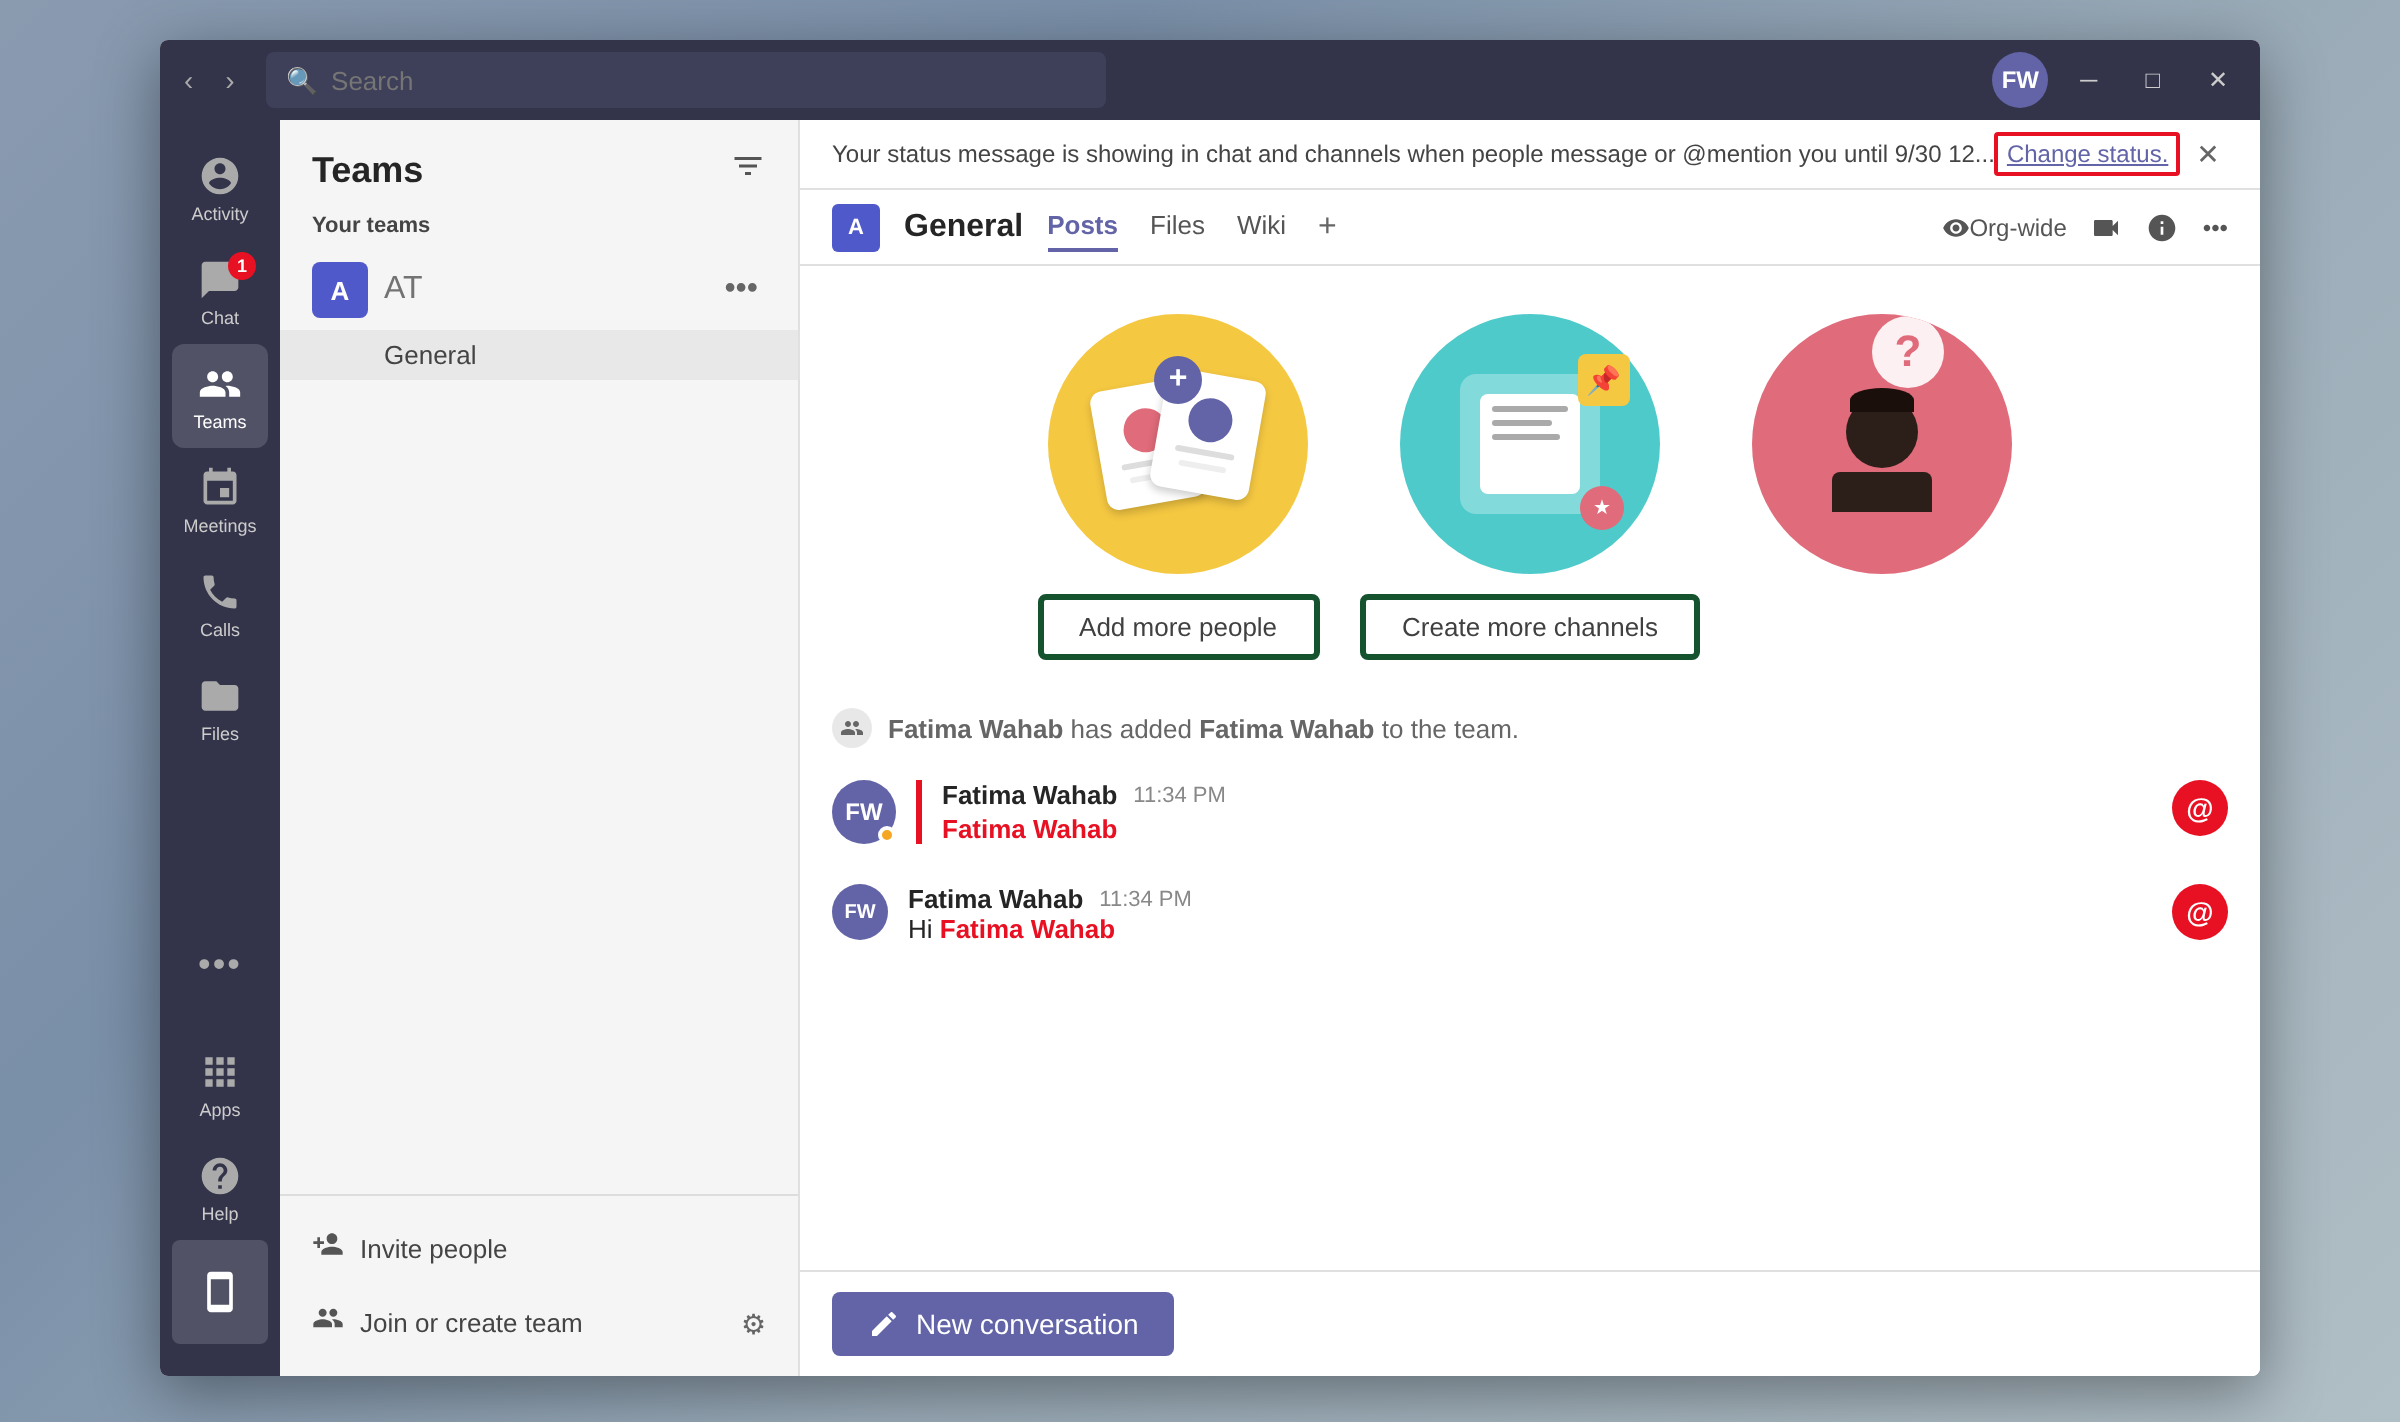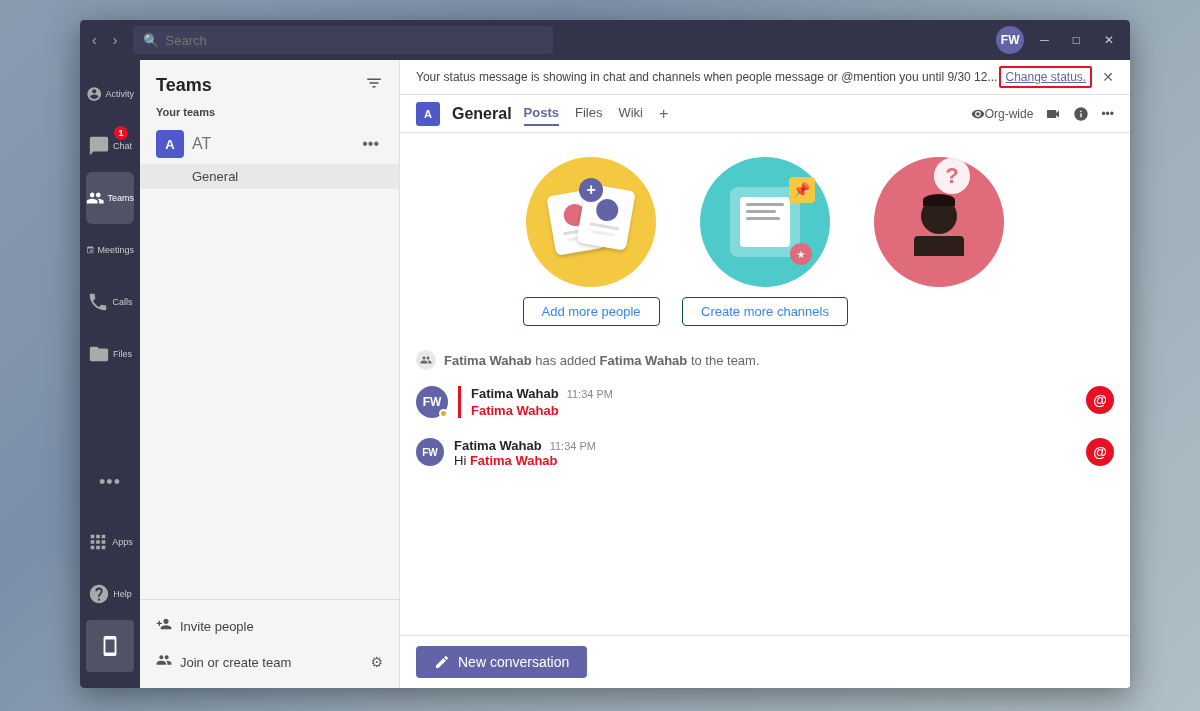--- a/index.html
+++ b/index.html
@@ -120,21 +120,21 @@
       display: flex;
       flex-direction: column;
       align-items: center;
       padding: 8px 0;
       flex-shrink: 0;
     }
     .sidebar-icon {
       width: 48px;
       height: 52px;
       display: flex;
-      flex-direction: row;
+      flex-direction: column;
       align-items: center;
       justify-content: center;
       gap: 3px;
       cursor: pointer;
       border-radius: 6px;
       position: relative;
     }
     .sidebar-icon.active { background: rgba(255,255,255,0.15); }
     .sidebar-icon svg { width: 22px; height: 22px; }
     .sidebar-icon-label {
@@ -268,21 +268,20 @@
 
     
     .status-banner {
       background: #fff;
       border-bottom: 1px solid #e0e0e0;
       padding: 6px 16px;
       font-size: 12px;
       color: #444;
       display: flex;
       align-items: center;
-      justify-content: space-between;
       flex-shrink: 0;
     }
     .change-status-link {
       color: #6264a7;
       font-size: 12px;
       cursor: pointer;
       text-decoration: underline;
       border: 2px solid #e81123;
       padding: 2px 4px;
       border-radius: 2px;
@@ -384,25 +383,25 @@
     .quick-card-img {
       width: 150px;
       height: 130px;
       border-radius: 8px;
       display: flex;
       align-items: center;
       justify-content: center;
       overflow: hidden;
     }
     .quick-card-btn {
-      border: 1px solid #14532d;
+      border: 3px solid #14532d;
       border-radius: 4px;
       padding: 6px 18px;
       font-size: 13px;
-      color: #3b82f6;
+      color: #404040;
       background: #fff;
       cursor: pointer;
       white-space: nowrap;
     }
     .system-message {
       display: flex;
       align-items: center;
       gap: 8px;
       color: #666;
       font-size: 13px;

